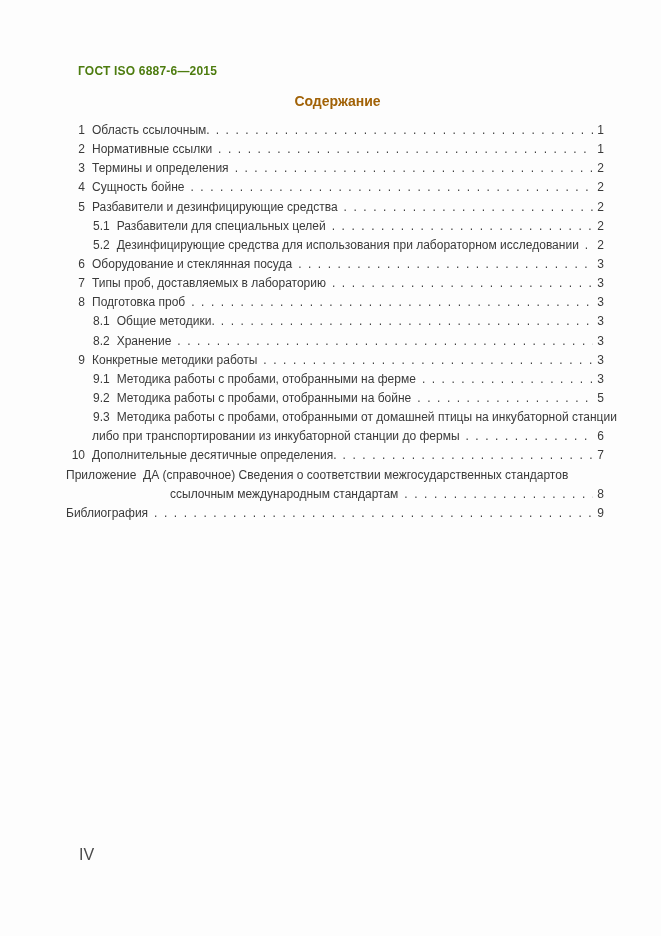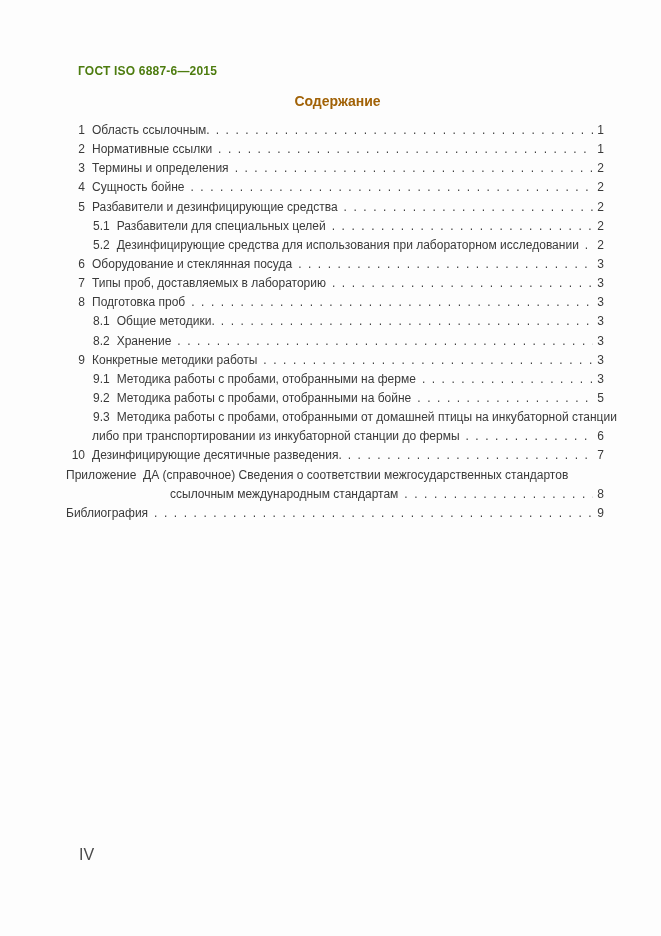--- a/index.html
+++ b/index.html
@@ -233,21 +233,21 @@
         </div>
         <div class="line cont main">
           <span class="label">либо при транспортировании из инкубаторной станции до фермы</span>
           <span class="dots"></span>
           <span class="page-num">6</span>
         </div>
       </div>
       <div class="toc-row lvl1">
         <div class="line">
           <span class="num">10</span>
-          <span class="label">Дезинфицирующие десятичные разведения.</span>
+          <span class="label">Дополнительные десятичные определения.</span>
           <span class="dots"></span>
           <span class="page-num">7</span>
         </div>
       </div>
       <div class="toc-row lvl0">
         <div class="line">
           <span class="label">Приложение&nbsp; ДА (справочное) Сведения о соответствии межгосударственных стандартов</span>
         </div>
         <div class="line cont deep">
           <span class="label">ссылочным международным стандартам</span>

